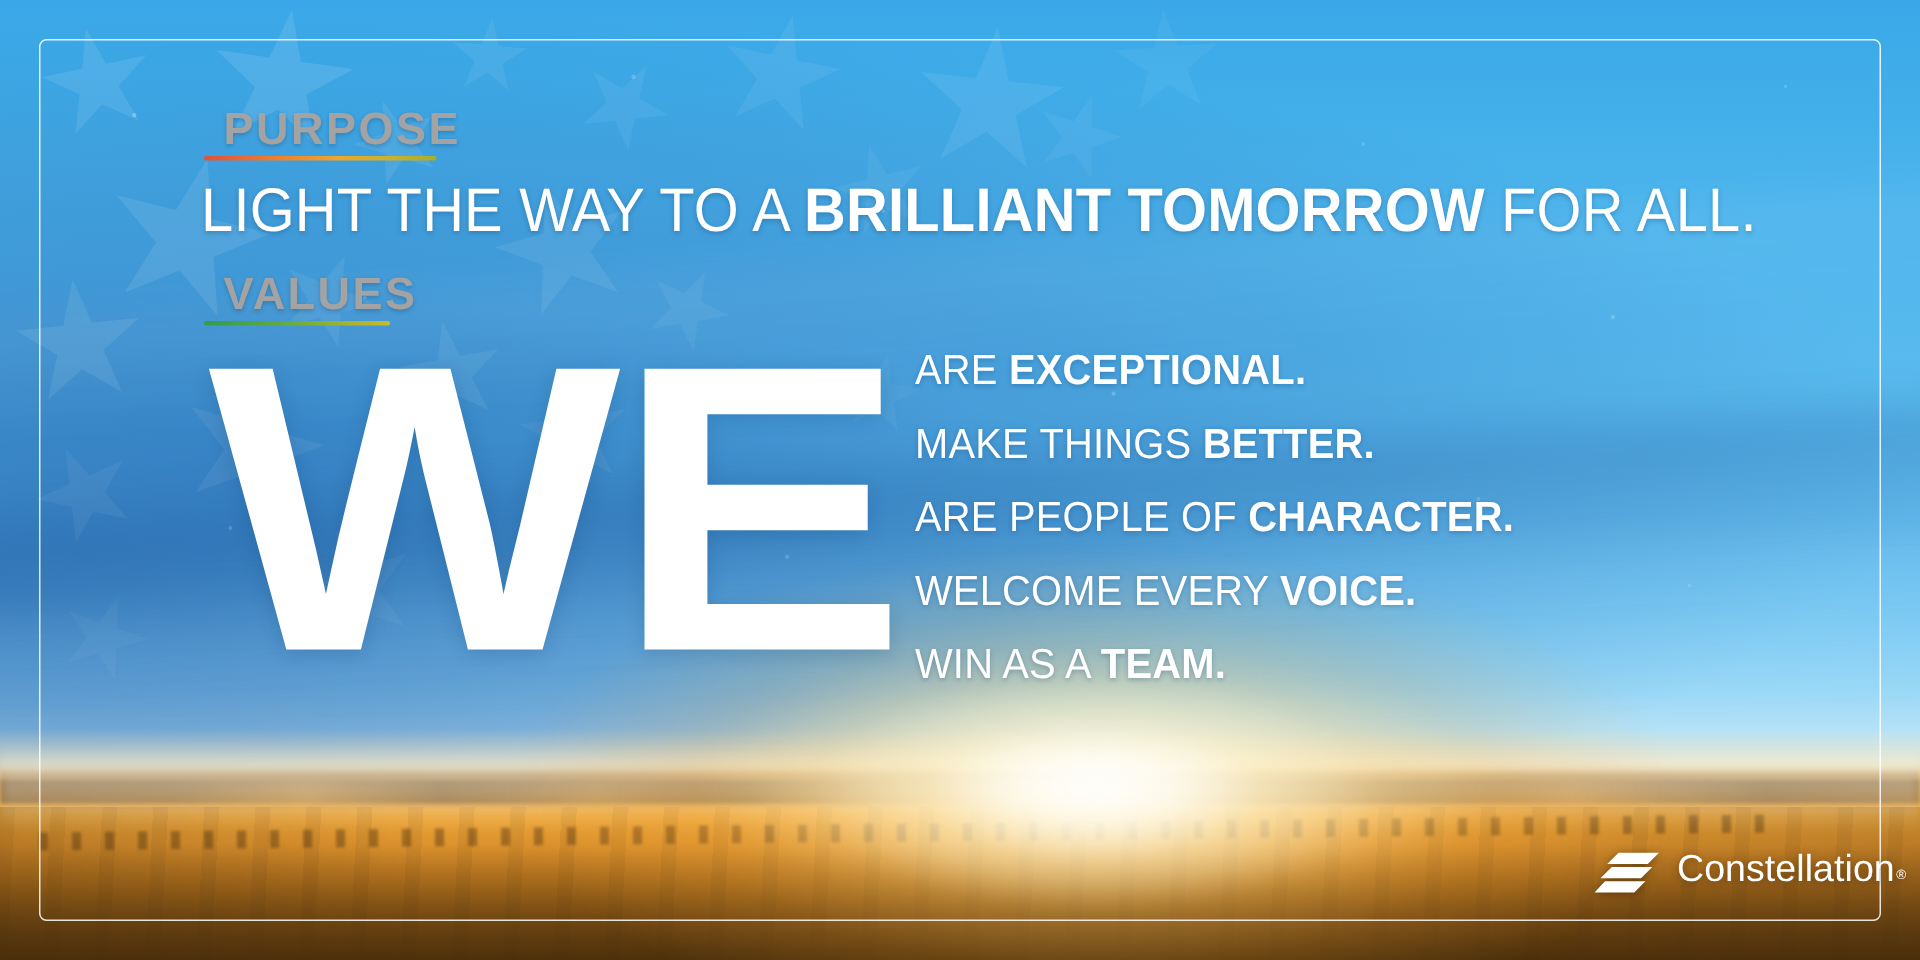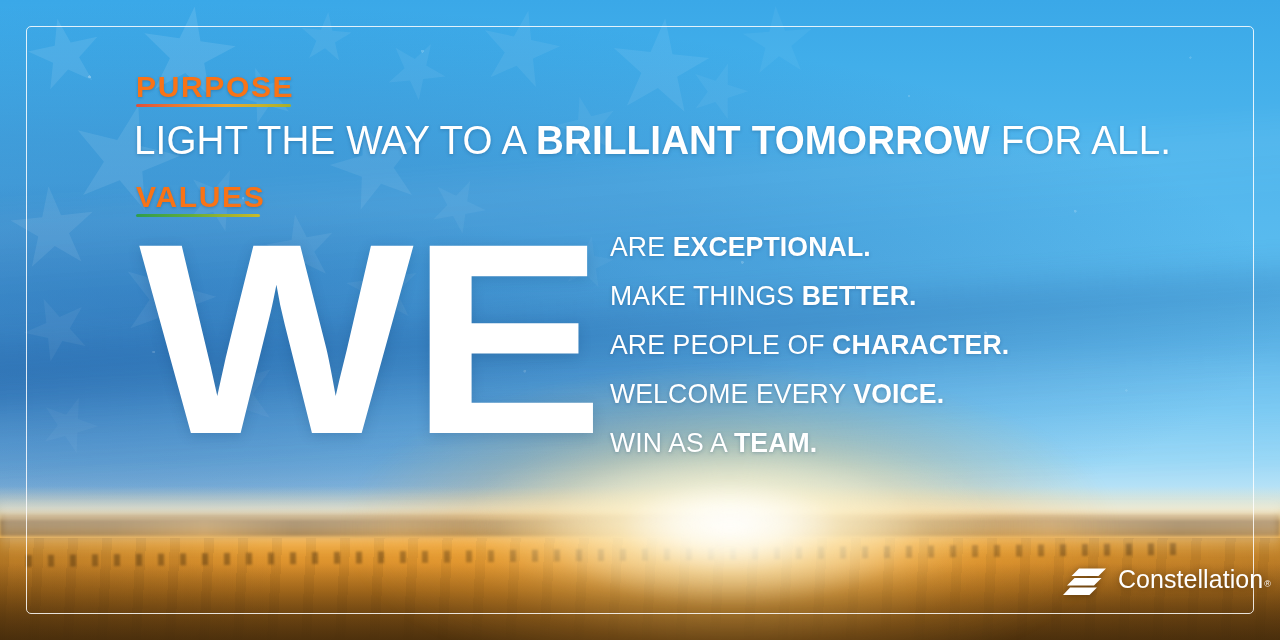--- a/index.html
+++ b/index.html
@@ -198,25 +198,26 @@
     border:1.5px solid rgba(255,255,255,.85);
     border-radius:5px;
     pointer-events:none;
   }
 
   
   .content { position:absolute; inset:0; }
 
   .kicker {
     position:absolute;
-    color:#f97316;
+    color:#a3a3a3;
     font-weight:bold;
     letter-spacing:.055em;
     text-shadow:0 1px 3px rgba(0,40,80,.25);
     white-space:nowrap;
+    margin-left:13px;
   }
   #kicker-purpose { left:136px; top:70px; font-size:30px; }
   #kicker-values  { left:136px; top:180px; font-size:30px; }
 
   .rule {
     position:absolute;
     height:3px;
     border-radius:2px;
   }
   #rule-purpose {

